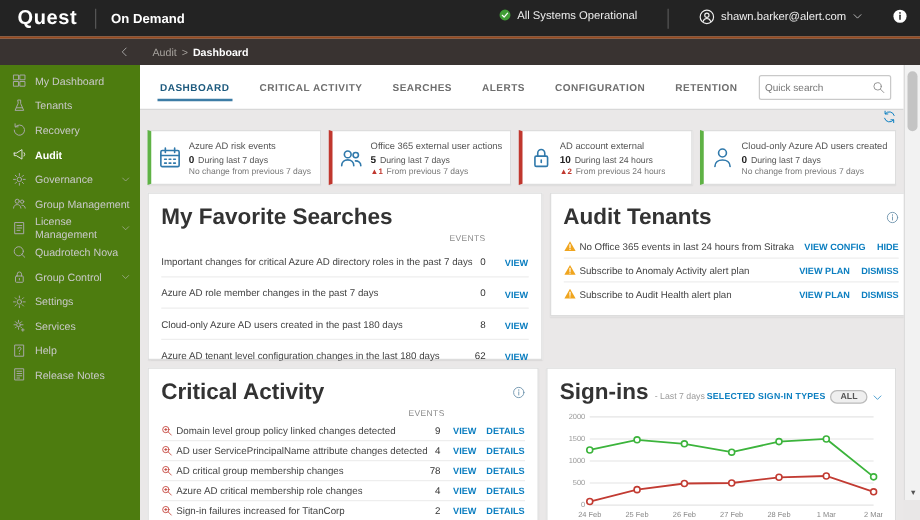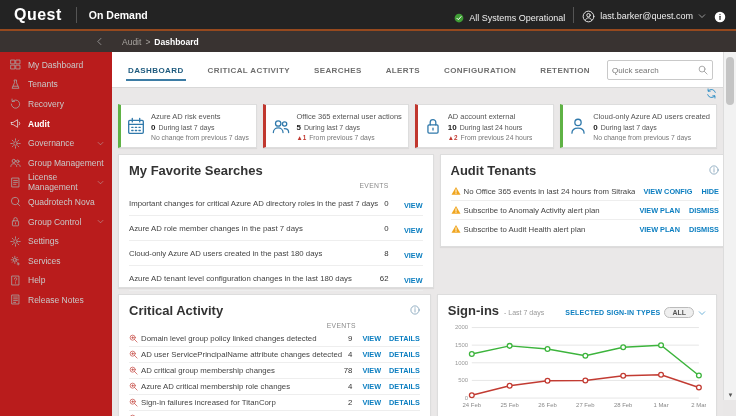--- a/index.html
+++ b/index.html
@@ -9,37 +9,37 @@
     -webkit-user-select: none;
   }
   svg { display: block; }
 
   
   .topbar { position: absolute; left: 0; top: 0; width: 736px; height: 29px;
     background: #232323; display: flex; align-items: center; color: #fff; z-index: 5; }
   .logo { font-size: 16px; font-weight: 600; letter-spacing: .5px; padding: 0 14px; color:#fff; }
   .tb-divider { width: 1px; height: 16px; background: #555; }
   .product { font-size: 10.5px; font-weight: bold; padding: 0 12px; }
-  .tb-right { margin-left: auto; display: flex; align-items: flex-end; gap: 8px; padding-right: 10px; }
+  .tb-right { margin-left: auto; display: flex; align-items: flex-start; gap: 24px; padding-right: 10px; }
   .status { display: flex; align-items: center; gap: 5px; font-size: 9px; color: #eee; }
   .user { display: flex; align-items: center; gap: 5px; font-size: 9px; color: #eee; cursor: pointer; }
   .accent-line { position: absolute; left: 0; top: 29px; width: 736px; height: 2px; background: #96491e; }
 
   
   .crumbbar { position: absolute; left: 0; top: 31px; width: 736px; height: 21px;
     background: #393331; display: flex; align-items: center; font-size: 8.5px; }
   .collapse-btn { width: 112px; display: flex; justify-content: flex-end; padding-right: 8px;
     color: #bbb; cursor: pointer; }
   .crumb-parent { color: #a8a49f; margin-left: 10px; cursor: pointer; }
   .crumb-sep { color: #a8a49f; margin: 0 4px; }
   .crumb-current { color: #fff; font-weight: bold; }
 
   
   .sidebar { position: absolute; left: 0; top: 52px; width: 112px; bottom: 0;
-    background: #b91c1c; padding-top: 3px; }
+    background: #4d7c0f; padding-top: 3px; }
   .side-item { display: flex; align-items: center; gap: 7px; padding: 4px 8px 4px 10px;
     color: #c9c9c9; font-size: 8.5px; cursor: pointer; height: 19.6px; }
   .side-item .s-icon { color: #a8a8a8; flex: 0 0 11px; }
   .side-item.active { color: #fff; font-weight: bold; }
   .side-item.active .s-icon { color: #e0e0e0; }
   .side-item .exp { margin-left: auto; color: #bbb; }
 
   
   .content { position: absolute; left: 112px; top: 52px; right: 13px; bottom: 0; background: #eae8e8; }
   .tabbar { position: relative; height: 36px; background: #fff; border-bottom: 1px solid #d8d8d8;
@@ -70,21 +70,21 @@
   .m-title { font-size: 7.5px; color: #555; white-space: nowrap; }
   .m-line2 { font-size: 7px; color: #555; margin-top: 2px; white-space: nowrap; }
   .m-line2 b { font-size: 8px; color: #222; margin-right: 3px; }
   .m-line3 { font-size: 6.8px; color: #777; margin-top: 2px; white-space: nowrap; }
   .m-up { color: #c0372e; font-weight: bold; margin-right: 3px; font-size: 6.3px; }
 
   
   .row2, .row3 { display: flex; gap: 6px; margin-top: 6px; align-items: flex-start; }
   .panel { padding: 8px 10px; }
   .panel-head { display: flex; align-items: baseline; }
-  .panel-title { font-size: 13px; font-weight: bold; color: #333; }
+  .panel-title { font-size: 18px; font-weight: bold; color: #333; }
   .panel-sub { font-size: 7px; color: #999; margin-left: 5px; }
   .head-right { margin-left: auto; display: flex; align-items: center; gap: 5px; }
   .info-i { color: #6d93ad; cursor: pointer; }
 
   .list-header { display: flex; font-size: 6.8px; color: #8a8a8a; letter-spacing: .3px; padding: 4px 0 2px 0; }
   .list-header .lh-label { margin-left: auto; }
   .lrow { display: flex; align-items: center; border-top: 1px solid #eee; padding: 3px 0; }
   .lrow:first-of-type { border-top: 0; }
   .lrow .r-icon { flex: 0 0 12px; }
   .lrow .r-text { font-size: 7.8px; color: #444; white-space: nowrap; overflow: hidden; text-overflow: ellipsis; }
@@ -144,21 +144,21 @@
     </div>
     <div class="tb-divider"></div>
     <div class="user">
       <span>
           <svg width="13" height="13" viewBox="0 0 16 16" fill="none" stroke="currentColor" stroke-width="1.15" stroke-linecap="round" stroke-linejoin="round">
             <circle cx="8" cy="8" r="6.6"></circle>
             <circle cx="8" cy="6.4" r="2.1"></circle>
             <path d="M4.2 12.6c.6-2 2.2-3 3.8-3s3.2 1 3.8 3"></path>
           </svg>
         </span>
-      <span>last.barker@quest.com</span>
+      <span>shawn.barker@alert.com</span>
       <span>
           <svg width="8" height="8" viewBox="0 0 16 16" fill="none" stroke="currentColor" stroke-width="1.15" stroke-linecap="round" stroke-linejoin="round">
             <path d="M2.5 5.5L8 11l5.5-5.5"></path>
           </svg>
         </span>
     </div>
     <span class="info-btn" style="color:#fff;">
         <svg width="12" height="12" viewBox="0 0 16 16" fill="none" stroke="currentColor" stroke-width="1.15" stroke-linecap="round" stroke-linejoin="round">
           <circle cx="8" cy="8" r="7" fill="currentColor" stroke="none"></circle>
           <path d="M8 7v4.2" stroke="#232323" stroke-width="1.6"></path>

